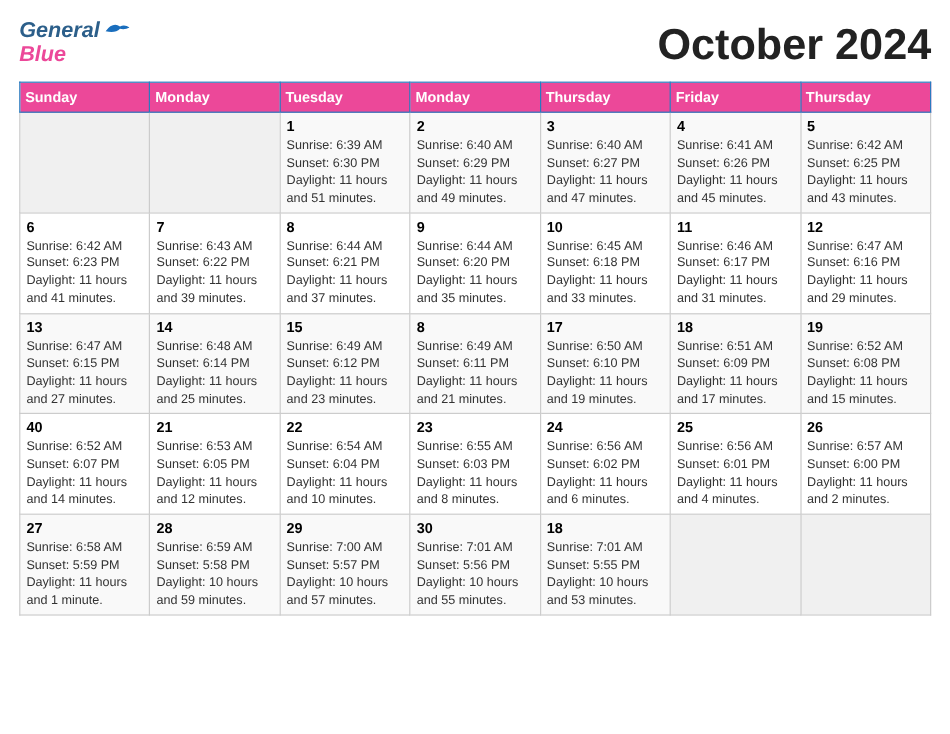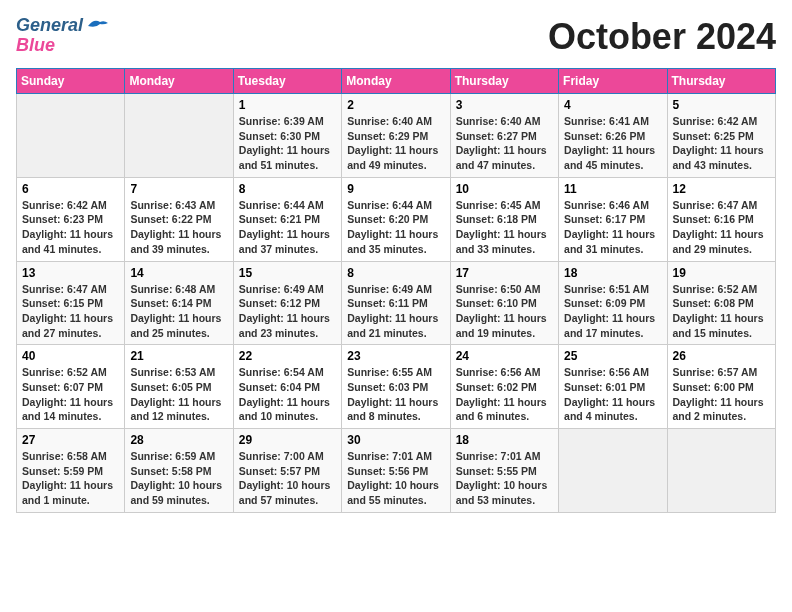--- a/index.html
+++ b/index.html
@@ -67,21 +67,20 @@
     .day-num {
       font-weight: bold;
       font-size: 12px;
       margin-bottom: 2px;
       display: block;
     }
     .day-info {
       font-size: 10.5px;
       color: #333;
       line-height: 1.4;
-      font-weight: bold;
     }
     .empty-cell {
       background: #f0f0f0 !important;
     }
   </style>
 </head>
 <body>
 
 <div class="header">
   <div class="logo">

